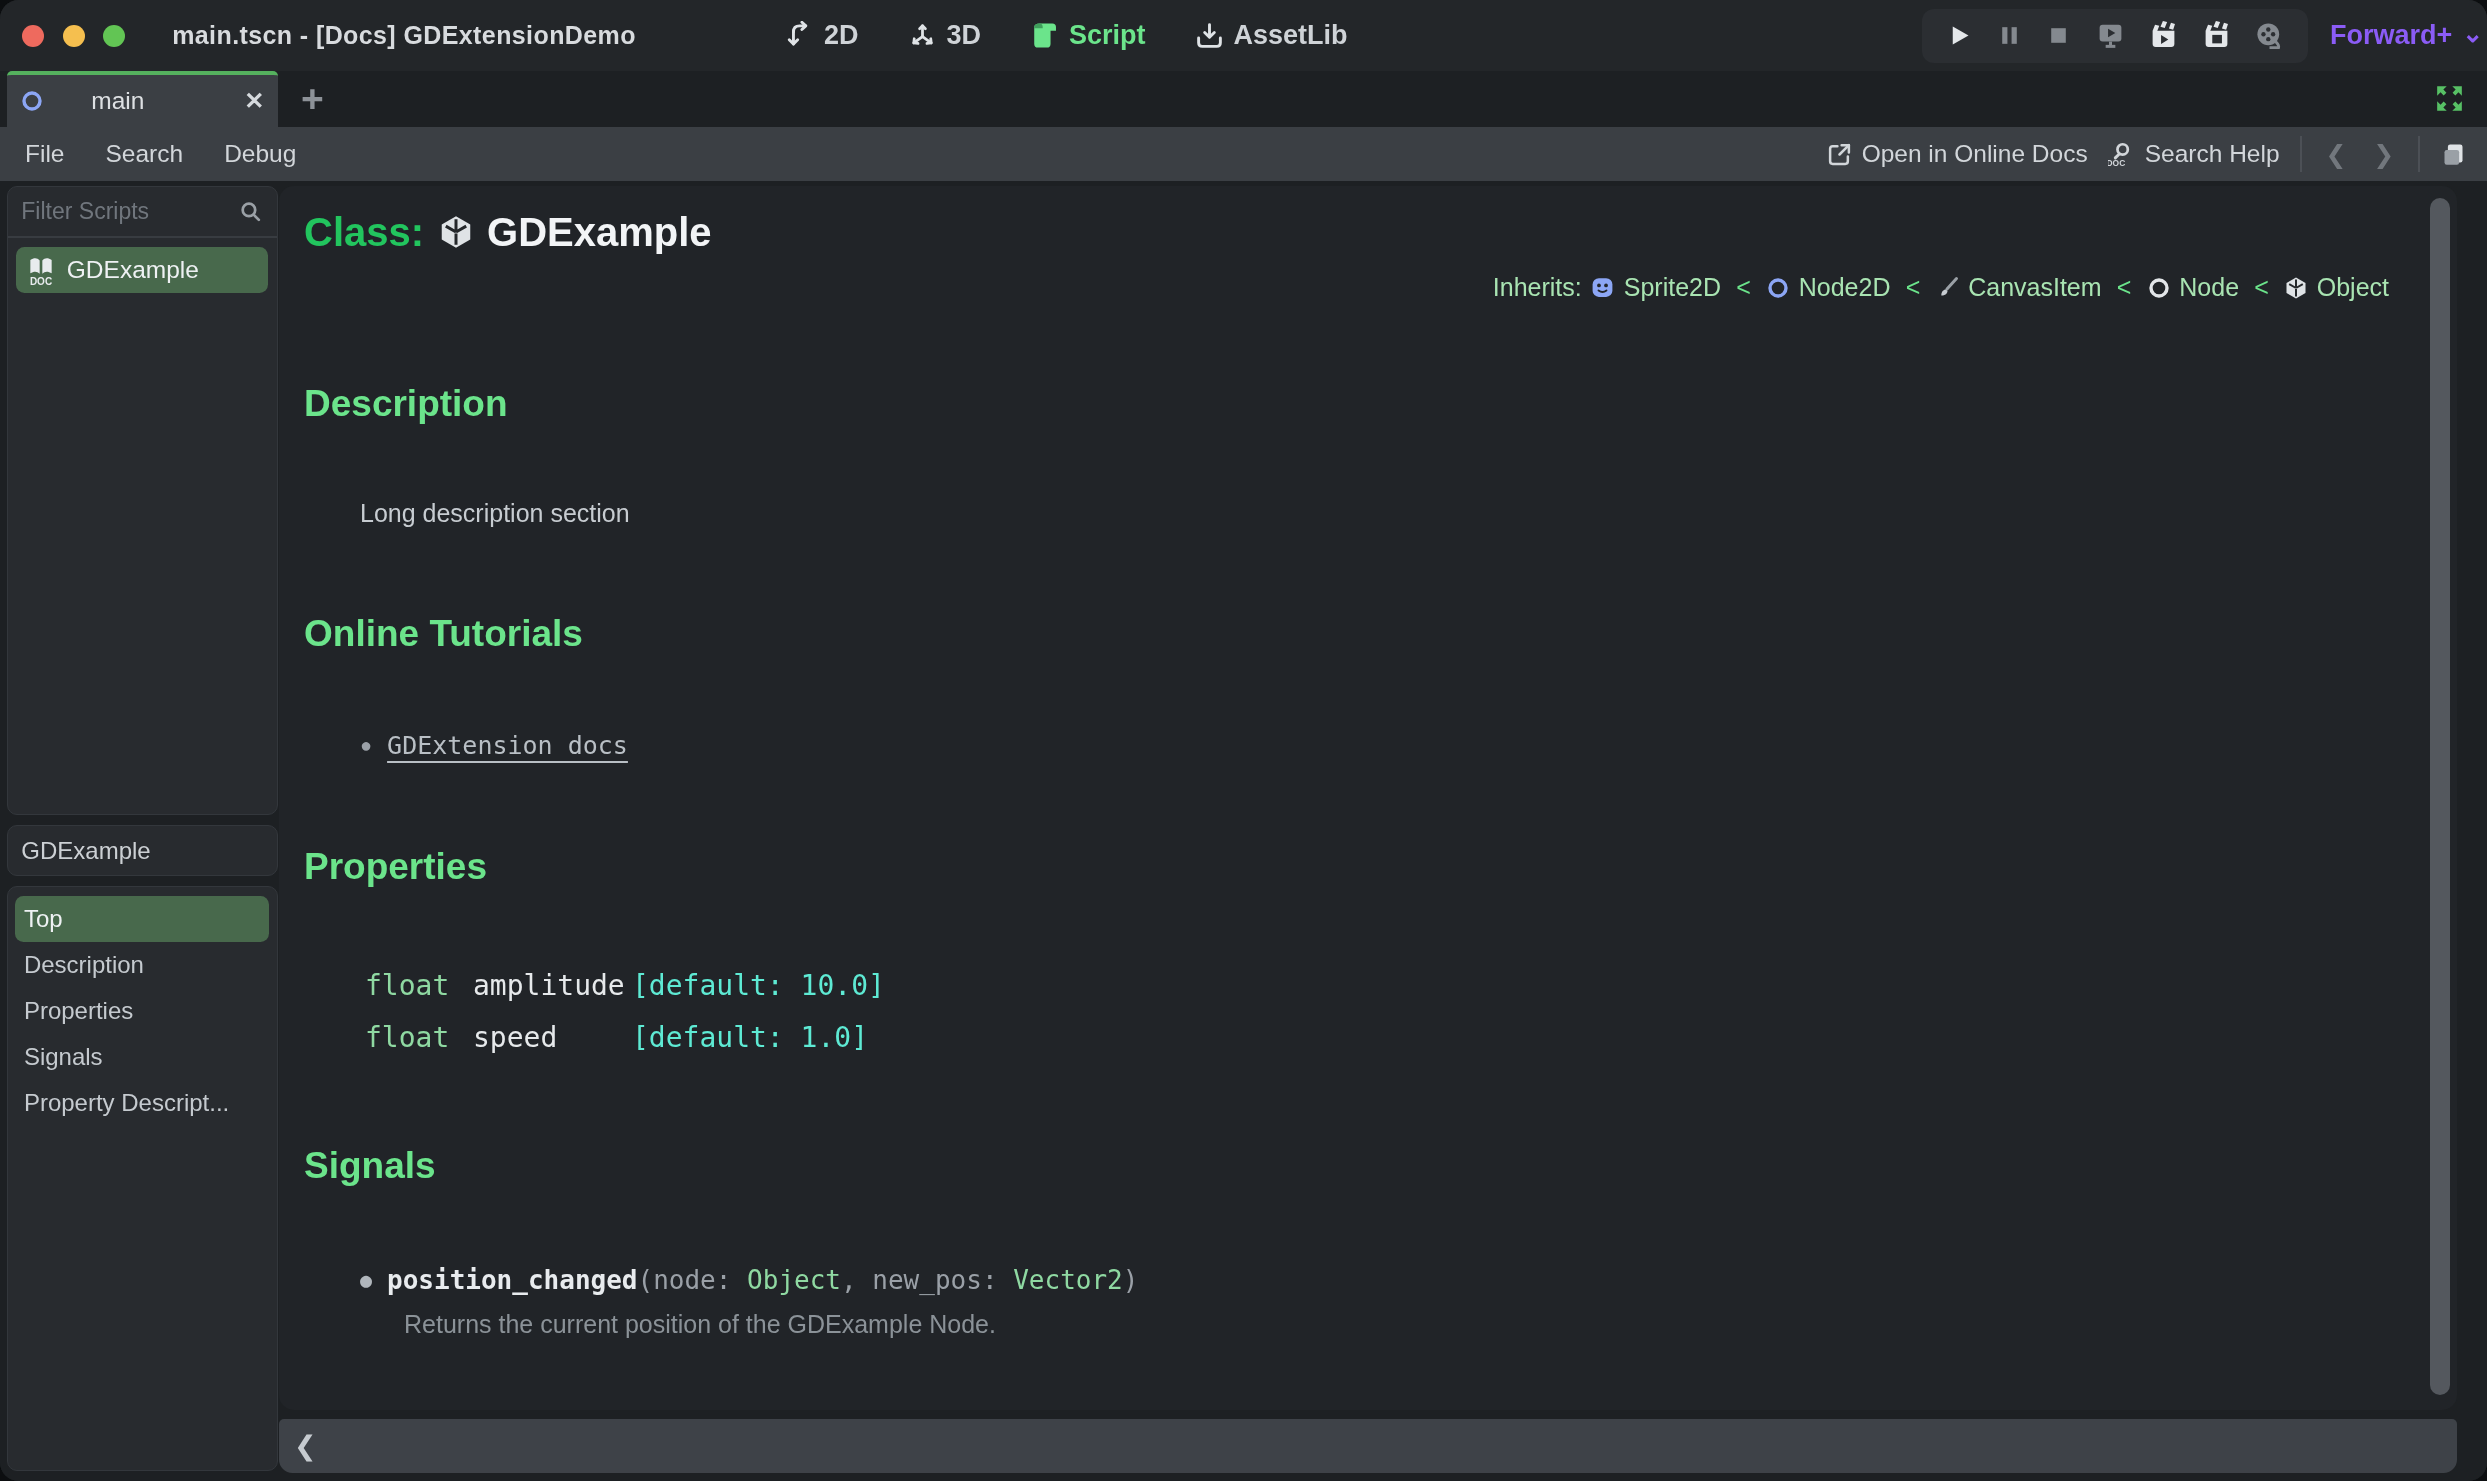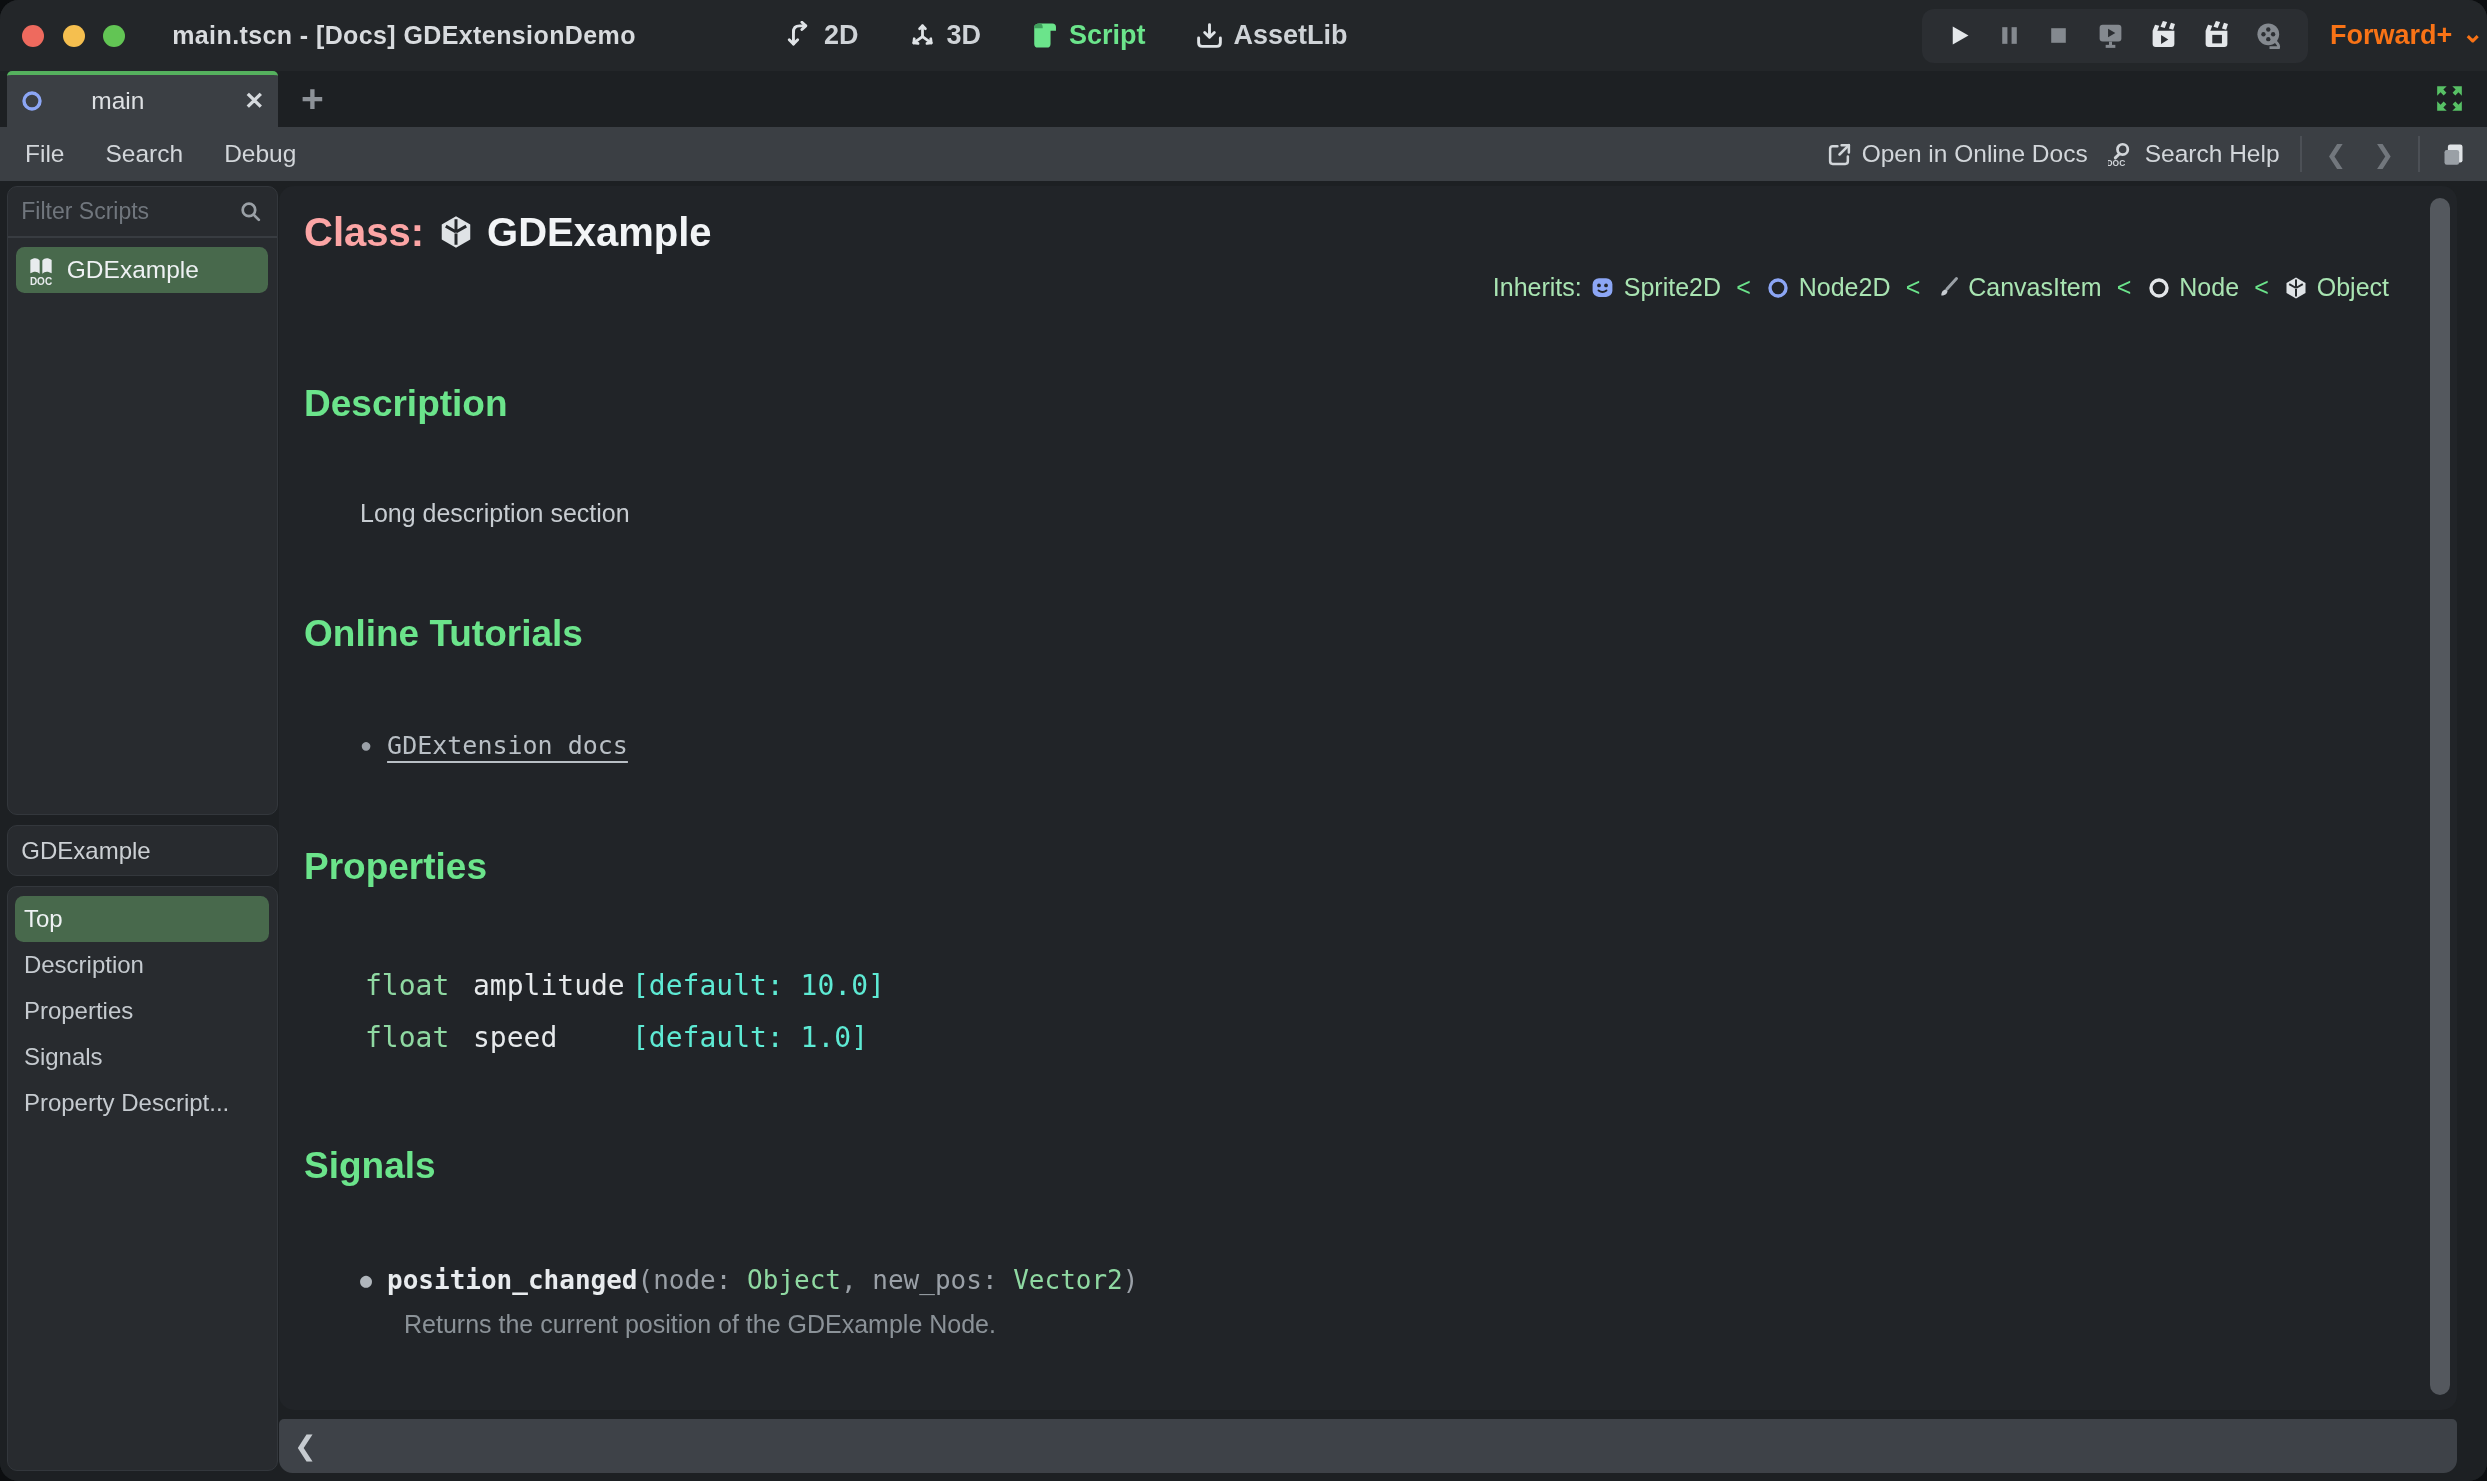--- a/index.html
+++ b/index.html
@@ -11,21 +11,21 @@
   .traffic{display:flex;gap:18.6px;margin-left:22px;}
   .tl{width:22px;height:22px;border-radius:50%;}
   .tl.red{background:#ee6a5e;} .tl.yellow{background:#f5bf4f;} .tl.green{background:#62c554;}
   .win-title{margin-left:47px;font-size:25px;font-weight:bold;color:#d8dbde;letter-spacing:0.4px;}
   .workspaces{position:absolute;left:785px;top:0;height:71px;display:flex;align-items:center;gap:49px;}
   .ws{display:flex;align-items:center;gap:10px;font-size:27px;font-weight:bold;color:#cfd3d7;cursor:default;}
   .ws.active .ws-label{color:#6be48b;}
   .playcluster{position:absolute;left:1922px;top:8.5px;width:386px;height:54px;background:#2b2e32;
     border-radius:12px;display:flex;align-items:center;justify-content:space-evenly;}
   .renderer{position:absolute;left:2330px;top:0;height:71px;display:flex;align-items:center;gap:10px;
-    color:#f97316;font-weight:bold;font-size:27px;}
+    color:#8b5cf6;font-weight:bold;font-size:27px;}
   .renderer .chev{font-size:25px;transform:translateY(-1.7px);}
 
   
   .tabrow{position:relative;height:56px;background:#1d2023;}
   .scenetab{position:absolute;left:6.8px;top:0;width:271px;height:56px;background:#3b3f44;
     border-top:4.2px solid #55b15e;border-radius:5px 5px 0 0;display:flex;align-items:center;
     padding:0 13.5px;box-sizing:border-box;gap:10px;}
   .tab-label{font-size:24.5px;color:#dde0e3;margin-left:37px;}
   .tab-close{margin-left:auto;font-size:24px;font-weight:bold;color:#d6dade;}
   .addtab{position:absolute;left:301px;top:5px;font-size:39px;font-weight:bold;color:#8d9298;line-height:46px;}
@@ -58,21 +58,21 @@
     padding-left:8.5px;font-size:24px;color:#c5cacf;}
   .nav-item.selected{background:#48694c;color:#eef1f3;}
 
   .docpanel{position:absolute;left:279px;top:5px;right:30px;bottom:71px;background:#212428;
     border-radius:15px;overflow:hidden;}
   .doccontent{padding:13.5px 68px 0 25px;}
   .scrollbar{position:absolute;right:6.8px;top:10px;bottom:12px;width:20px;}
   .thumb{position:absolute;left:0;right:0;top:1.7px;bottom:3.4px;background:#54585e;border-radius:10px;}
 
   .h1row{display:flex;align-items:center;gap:13.5px;font-size:40px;font-weight:bold;margin-top:10px;}
-  .h1-class{color:#fca5a5;} .h1-name{color:#f2f4f6;}
+  .h1-class{color:#22c55e;} .h1-name{color:#f2f4f6;}
   .inheritsrow{display:flex;align-items:center;gap:8.5px;margin-top:18.6px;font-size:25px;color:#a9e4b2;justify-content:flex-end;}
   .inheritsrow .sep{color:#6be48b;margin:0 6.8px;}
   .inheritsrow .cls{display:flex;align-items:center;gap:8.5px;}
   .brief{margin:54px 0 0 56px;font-size:25px;font-weight:bold;color:#dadee2;}
   .h2{font-size:37px;font-weight:bold;color:#6be48b;}
   .h2.desc{margin-top:81px;} .longdesc{margin:74px 0 0 56px;font-size:25px;color:#c7ccd1;}
   .h2.tut{margin-top:85px;}
   .linkrow{margin:76px 0 0 56px;display:flex;align-items:center;gap:15px;}
   .bullet{font-size:20px;color:#9ba1a8;}
   .doclink{font-family:"DejaVu Sans Mono",monospace;font-size:25px;color:#b9bfc5;

